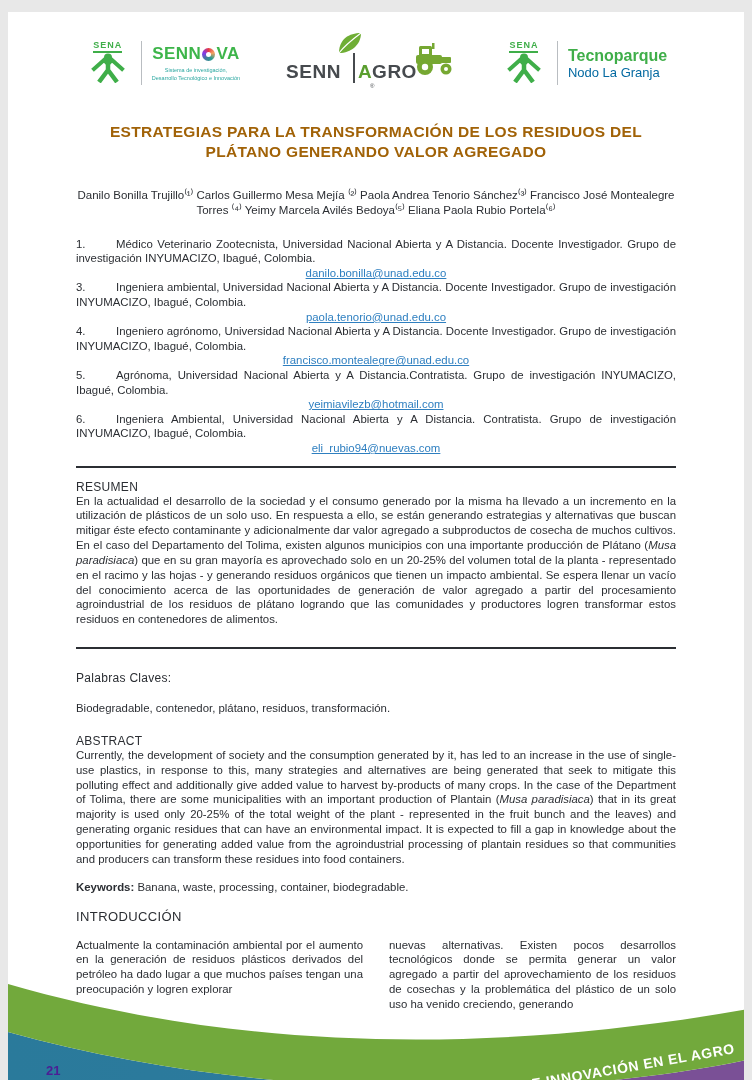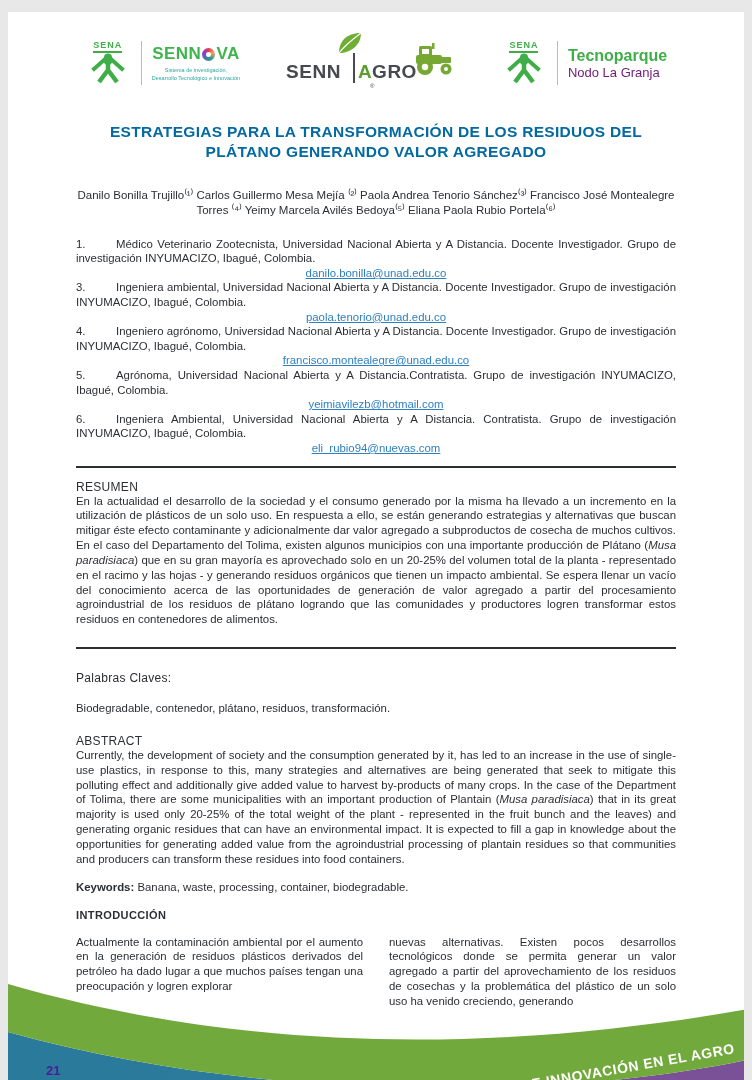--- a/index.html
+++ b/index.html
@@ -30,47 +30,47 @@
   .innovagro { display:flex; align-items:flex-end; position:relative; }
   .innov-part1 { font-size:19px; font-weight:bold; color:#464a4e; letter-spacing:0.5px; }
   .innov-sep { position:relative; width:14px; height:30px; border-right:2px solid #464a4e; margin-right:3px; }
   .innov-leaf { position:absolute; right:-10px; top:-22px; }
   .innov-part2 { font-size:19px; font-weight:bold; color:#464a4e; letter-spacing:0.5px; }
   .innov-part2::first-letter { color:#5a9e2f; }
   .innov-reg { font-size:6px; color:#464a4e; position:absolute; left:84px; bottom:-6px; }
   .tractor { margin-left:-6px; margin-bottom:2px; }
   .tecno-stack { display:flex; flex-direction:column; }
   .tecno-name { font-size:16px; font-weight:bold; color:#3fae49; }
-  .tecno-sub { font-size:13px; color:#701a75; }
+  .tecno-sub { font-size:13px; color:#0369a1; }
 
   
   .title {
     margin-top:30px; text-align:center; font-weight:bold;
-    font-size:15.5px; line-height:1.28; letter-spacing:0.3px; color:#0369a1;
+    font-size:15.5px; line-height:1.28; letter-spacing:0.3px; color:#a16207;
   }
   .authors {
     margin:26px auto 0; width:600px; text-align:center;
     font-size:11.5px; line-height:1.35;
   }
   .affiliations { margin-top:18px; font-size:11.4px; line-height:1.28; }
   .aff-text { text-align:justify; }
   .aff-num { display:inline-block; width:40px; }
   .aff-email { text-align:center; }
   .aff-email a { color:#2e7fc0; }
   .rule { height:2px; background:#2b2e33; border:0; }
   .rule-1 { margin-top:10px; }
   .section-head { font-weight:normal; font-size:12px; letter-spacing:0.3px; margin-top:12px; }
   .para { font-size:11.4px; line-height:1.3; text-align:justify; }
   .rule-2 { margin-top:20px; }
   .palabras-head { margin-top:22px; }
   .palabras-text { margin-top:16px; text-align:left; }
   .abstract-head { margin-top:18px; }
   .keywords-line { margin-top:14px; font-size:11.4px; }
   .keywords-line b { font-weight:bold; }
-  .intro-head { font-weight:bold; font-size:11px; letter-spacing:0.4px; margin-top:16px; }
+  .intro-head { font-weight:normal; font-size:13px; letter-spacing:0.4px; margin-top:16px; }
   .columns { display:flex; gap:26px; margin-top:14px; }
   .col { width:295px; }
 
   
   .footer { position:absolute; left:0; bottom:0; width:752px; height:165px; }
   .page-number {
     position:absolute; left:38px; bottom:14px; color:#4c1d95;
     font-weight:bold; font-size:13px;
   }
   .banner {

